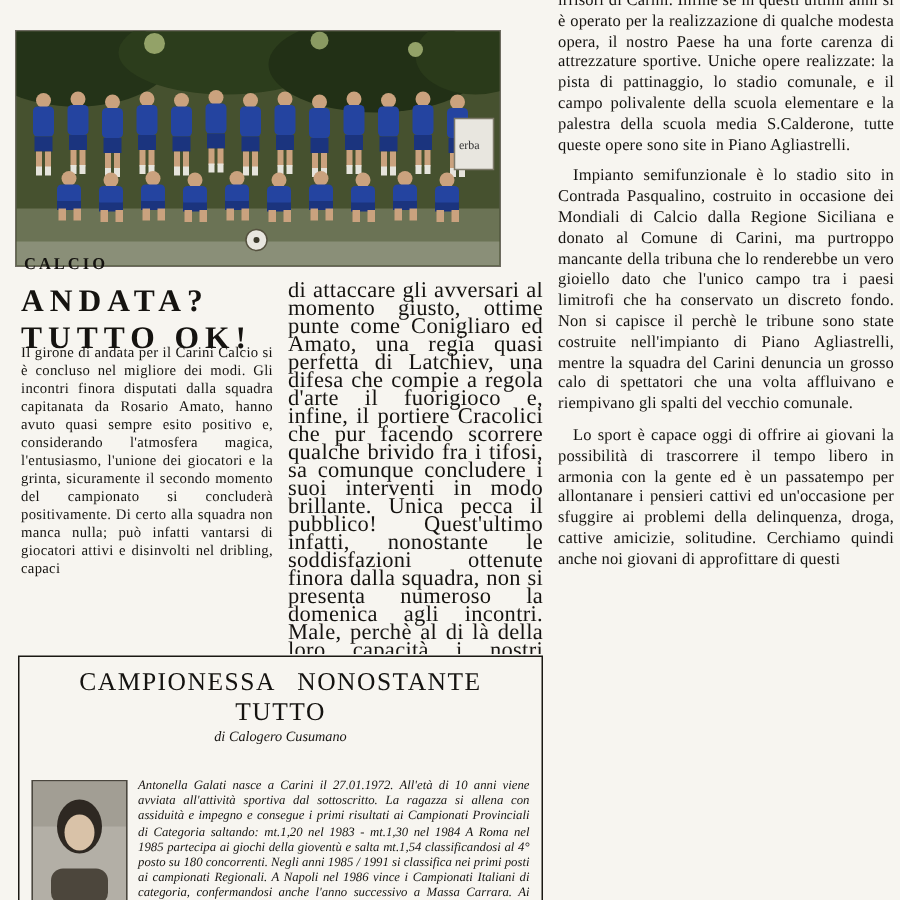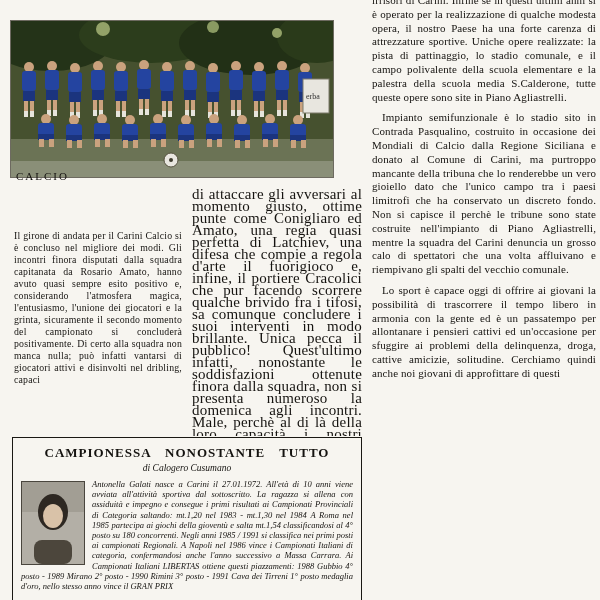--- a/index.html
+++ b/index.html
@@ -8,21 +8,21 @@
     background:#f7f5f0;color:#151310;
     font-family:"Liberation Serif", serif;
   }
   .team-photo{
     position:absolute;left:10px;top:20px;width:322px;height:156px;
     border:1px solid #6d6a60;background:#3c4a28;
   }
   .team-photo svg{display:block;width:100%;height:100%;}
   .section-label{
     position:absolute;left:16px;top:170px;
-    font-size:11px;font-weight:normal;letter-spacing:2px;
+    font-size:11px;font-weight:bold;letter-spacing:2px;
   }
   .headline{
     position:absolute;left:14px;top:188px;width:172px;
     font-size:21px;font-weight:bold;letter-spacing:4px;line-height:25px;
   }
   .col-left{
     position:absolute;left:14px;top:230px;width:168px;height:192px;
     font-size:9.8px;line-height:12px;text-align:justify;letter-spacing:.2px;
     overflow:hidden;
   }
@@ -30,25 +30,25 @@
     position:absolute;left:192px;top:188px;width:170px;height:248px;
     font-size:15px;line-height:12px;text-align:justify;letter-spacing:.2px;
     overflow:hidden;
   }
   .box{
     position:absolute;left:12px;top:437px;width:350px;height:170px;
     border:1px solid #1a1813;background:#f7f5f0;
     padding:5px 8px 0 8px;box-sizing:border-box;overflow:hidden;
   }
   .box-title{
-    text-align:center;font-size:13px;font-weight:bold;
+    text-align:center;font-size:17px;font-weight:normal;
     word-spacing:10px;letter-spacing:1px;margin:2px 0 2px 0;
   }
   .box-byline{
-    text-align:center;font-size:9.5px;font-style:italic;margin-bottom:6px;
+    text-align:center;font-size:9.5px;font-style:italic;margin-bottom:21px;
   }
   .box-body{
     font-size:8.5px;line-height:10.2px;text-align:justify;font-style:italic;
   }
   .portrait{
     float:left;width:62px;height:82px;margin:2px 7px 2px 0;
     border:1px solid #4a463e;background:#b8b4ac;
   }
   .portrait svg{display:block;width:100%;height:100%;}
   .right-col{
@@ -127,20 +127,24 @@
       </g>
       <g>
         <rect x="292" y="58" width="26" height="34" fill="#e8e6df" stroke="#7d7a6a"></rect>
         <text x="295" y="78" font-size="8" fill="#333">erba</text>
       </g>
     </svg>
   </div>
 
   <div class="section-label">CALCIO</div>
 
+  <div class="headline">
+    <div>ANDATA?</div>
+    <div>TUTTO OK!</div>
+  </div>
 
   <div class="col-left">Il girone di andata per il Carini Calcio si è concluso nel migliore dei modi. Gli incontri finora disputati dalla squadra capitanata da Rosario Amato, hanno avuto quasi sempre esito positivo e, considerando l'atmosfera magica, l'entusiasmo, l'unione dei giocatori e la grinta, sicuramente il secondo momento del campionato si concluderà positivamente. Di certo alla squadra non manca nulla; può infatti vantarsi di giocatori attivi e disinvolti nel dribling, capaci</div>
   <div class="col-mid">di attaccare gli avversari al momento giusto, ottime punte come Conigliaro ed Amato, una regia quasi perfetta di Latchiev, una difesa che compie a regola d'arte il fuorigioco e, infine, il portiere Cracolici che pur facendo scorrere qualche brivido fra i tifosi, sa comunque concludere i suoi interventi in modo brillante. Unica pecca il pubblico! Quest'ultimo infatti, nonostante le soddisfazioni ottenute finora dalla squadra, non si presenta numeroso la domenica agli incontri. Male, perchè al di là della loro capacità i nostri giovani hanno bisogno del tifo e del calore umano che, noi carinesi, sappiamo emanare.</div>
 
   <div class="box">
     <div class="box-title">CAMPIONESSA NONOSTANTE TUTTO</div>
     <div class="box-byline">di Calogero Cusumano</div>
     <div class="box-body">
       <span class="portrait">
         <svg viewBox="0 0 62 82" preserveAspectRatio="none">

